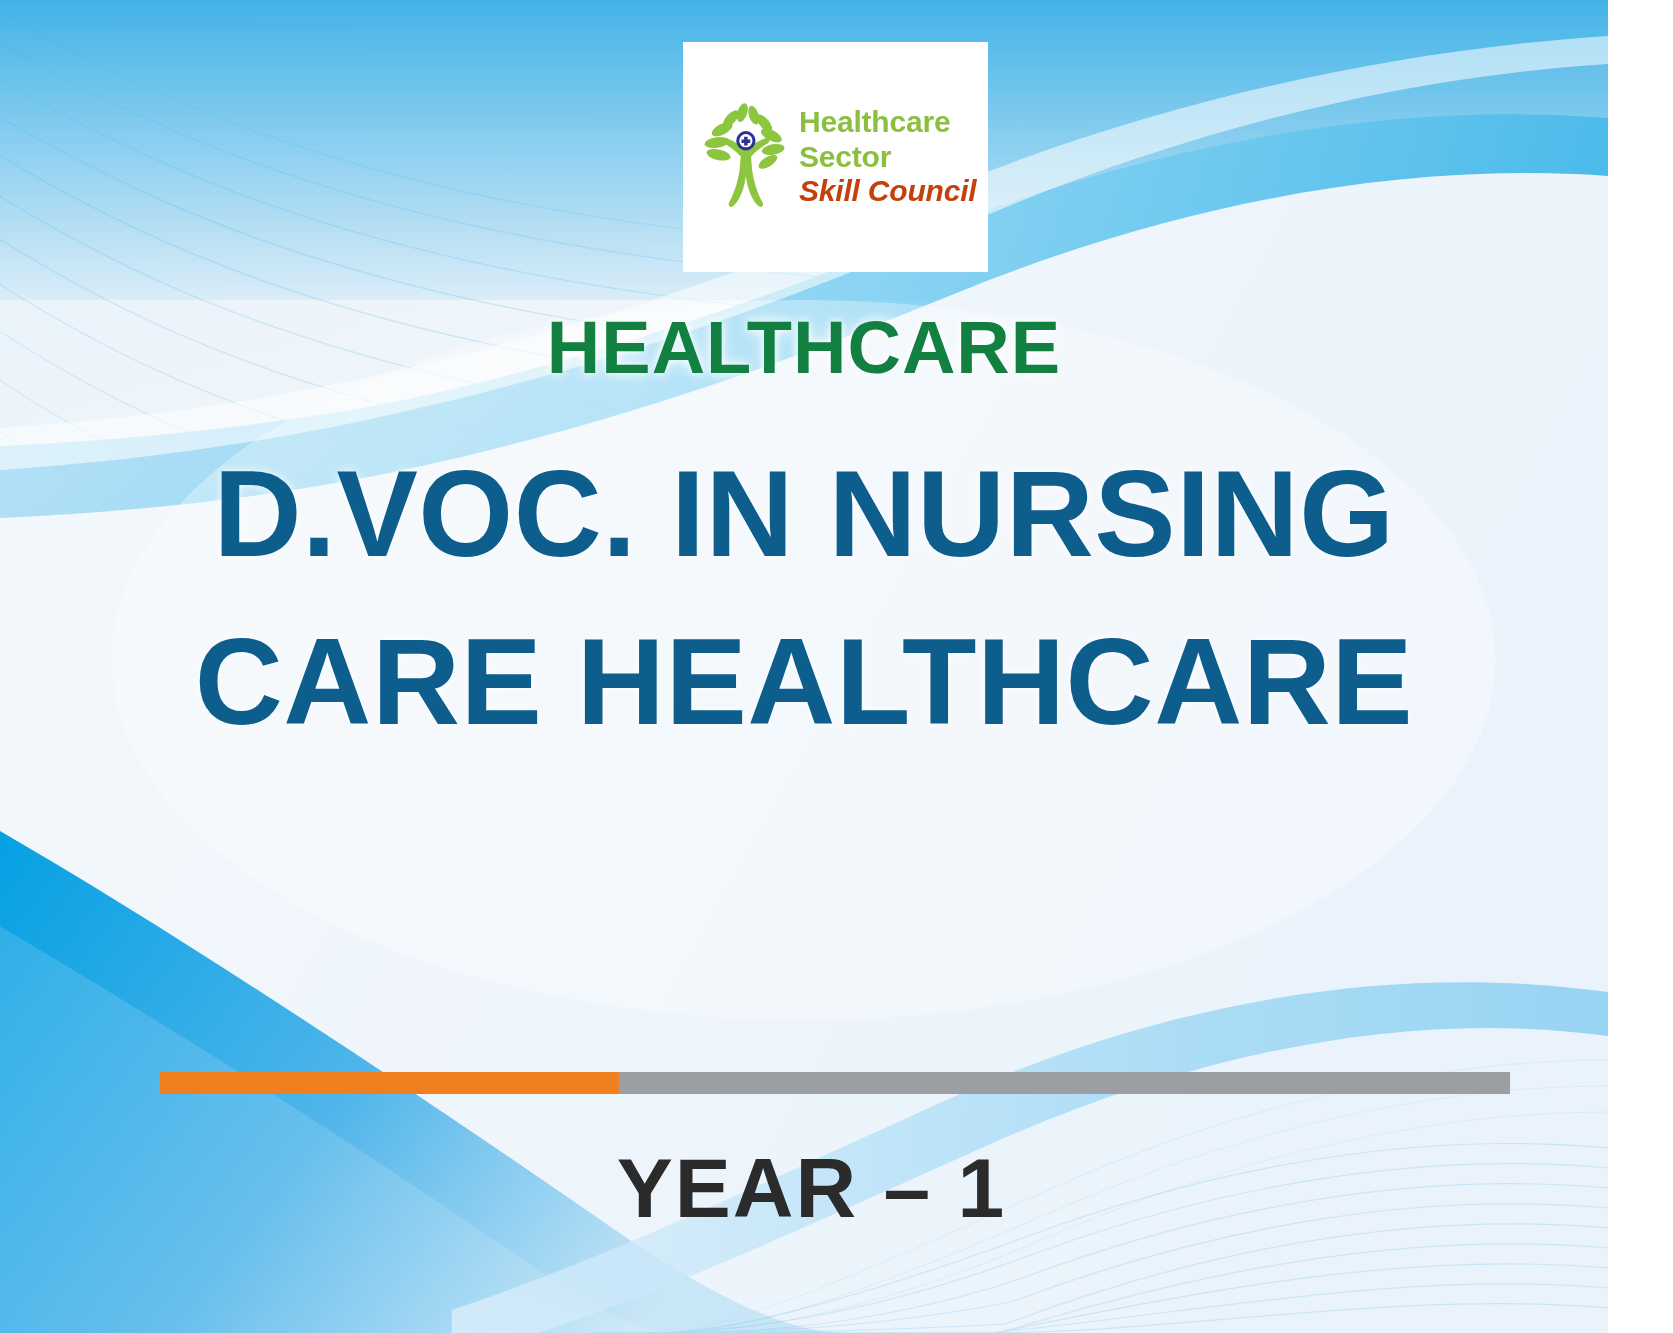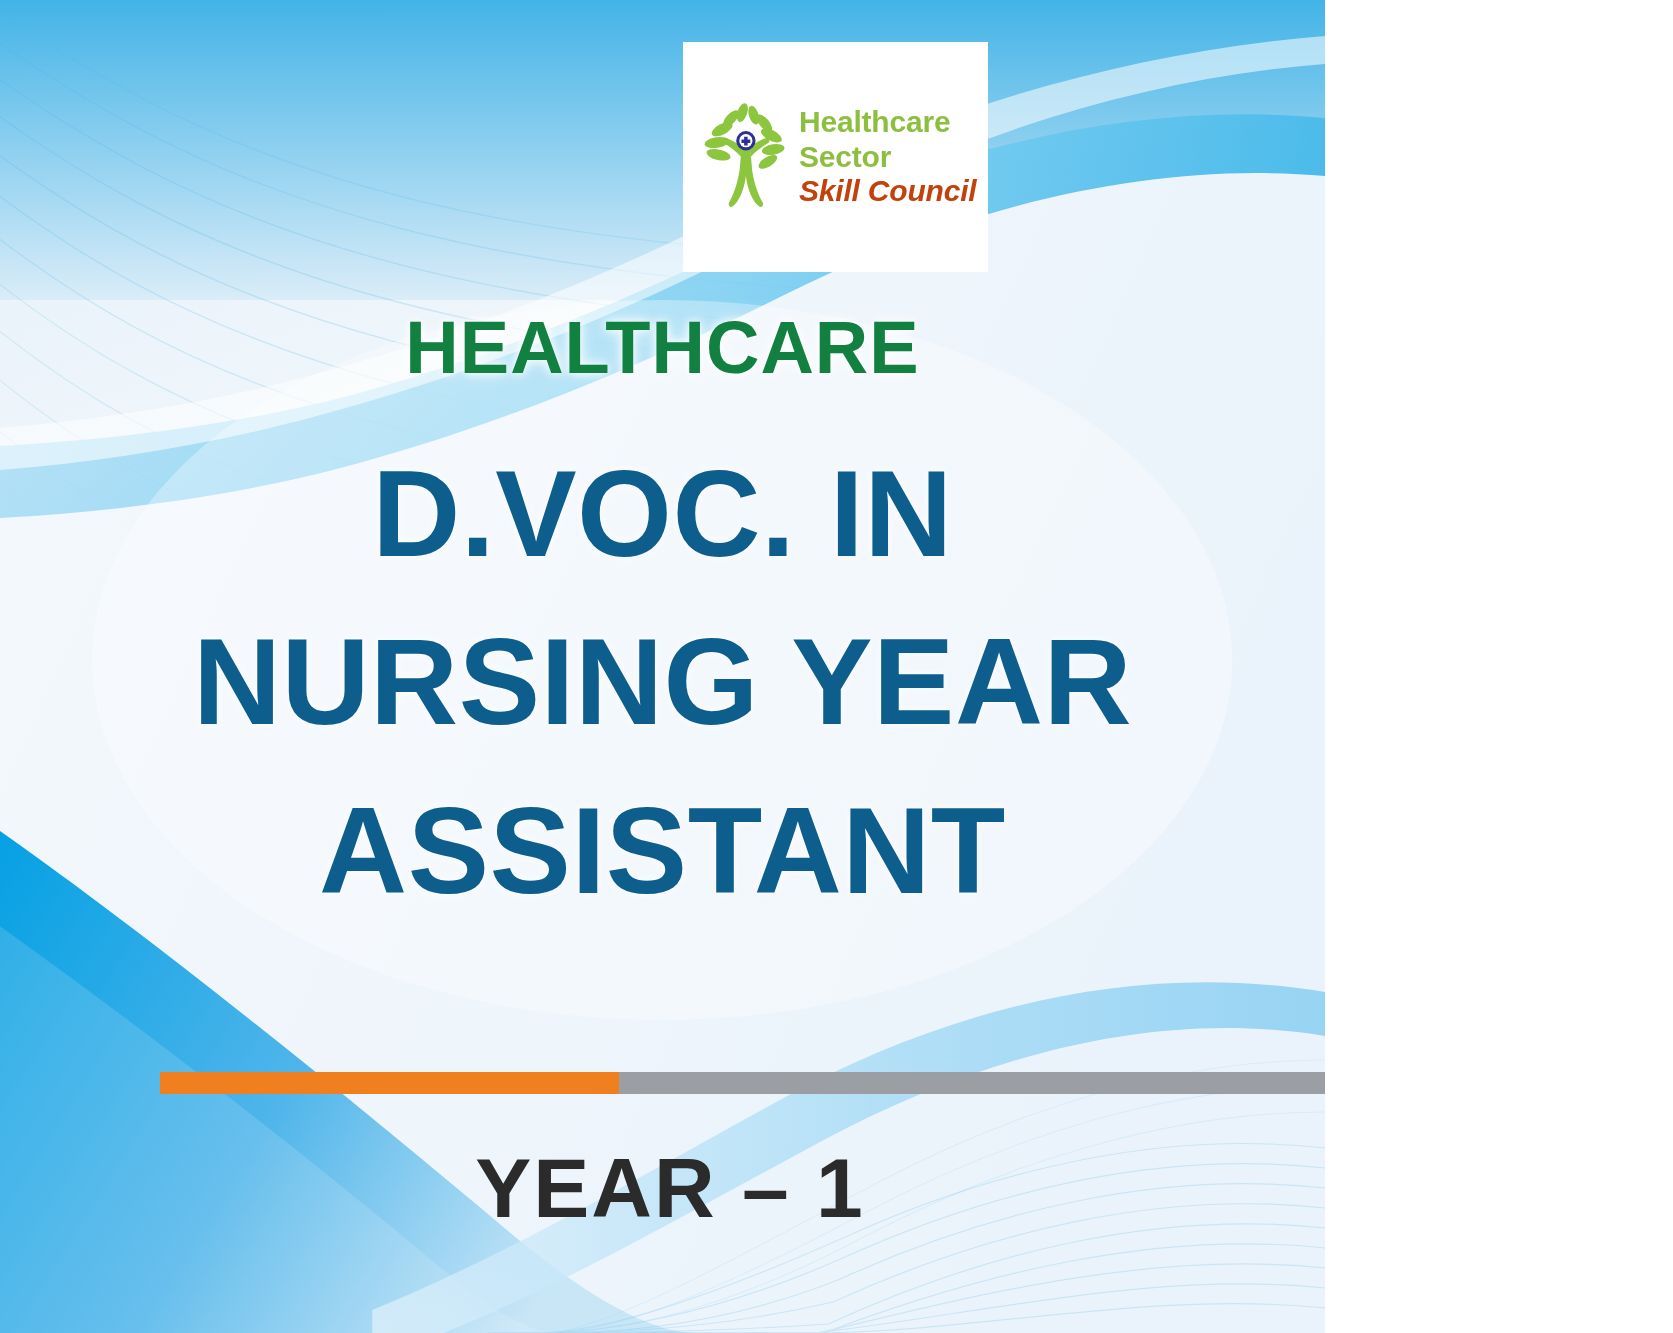--- a/index.html
+++ b/index.html
@@ -2,21 +2,21 @@
 <html><head>
 <meta charset="utf-8">
 <style>
   html, body {
     margin: 0;
     padding: 0;
     background: #ffffff;
   }
   #slide {
     position: relative;
-    width: 1325px;
+    width: 1608px;
     height: 1333px;
     overflow: hidden;
     font-family: "Liberation Sans", sans-serif;
     background: #eef4fb;
   }
 
   
   .bg-layer {
     position: absolute;
     inset: 0;
@@ -258,21 +258,21 @@
       <div class="logo-words">
         <span class="lw-green" style="color: rgb(140, 191, 63);">Healthcare</span>
         <span class="lw-green" style="color: rgb(140, 191, 63);">Sector</span>
         <span class="lw-blue" style="color: #c2410c; font-style: italic;">Skill Council</span>
       </div>
     </div>
   </div>
 
   <div class="kicker" style="color: rgb(18, 128, 64);">HEALTHCARE</div>
 
-  <div class="title" style="color: rgb(13, 93, 141);">D.VOC. IN NURSING YEAR ASSISTANT</div>
+  <div class="title" style="color: rgb(13, 93, 141);">D.VOC. IN NURSING CARE HEALTHCARE</div>
 
   <div class="divider">
     <div class="seg-orange" style="background: rgb(239, 127, 31); width: 34%;"></div>
     <div class="seg-grey" style="background: rgb(155, 159, 163);"></div>
   </div>
 
   <div class="year" style="color: rgb(43, 43, 43);">YEAR – 1</div>
 
 </div>
 

